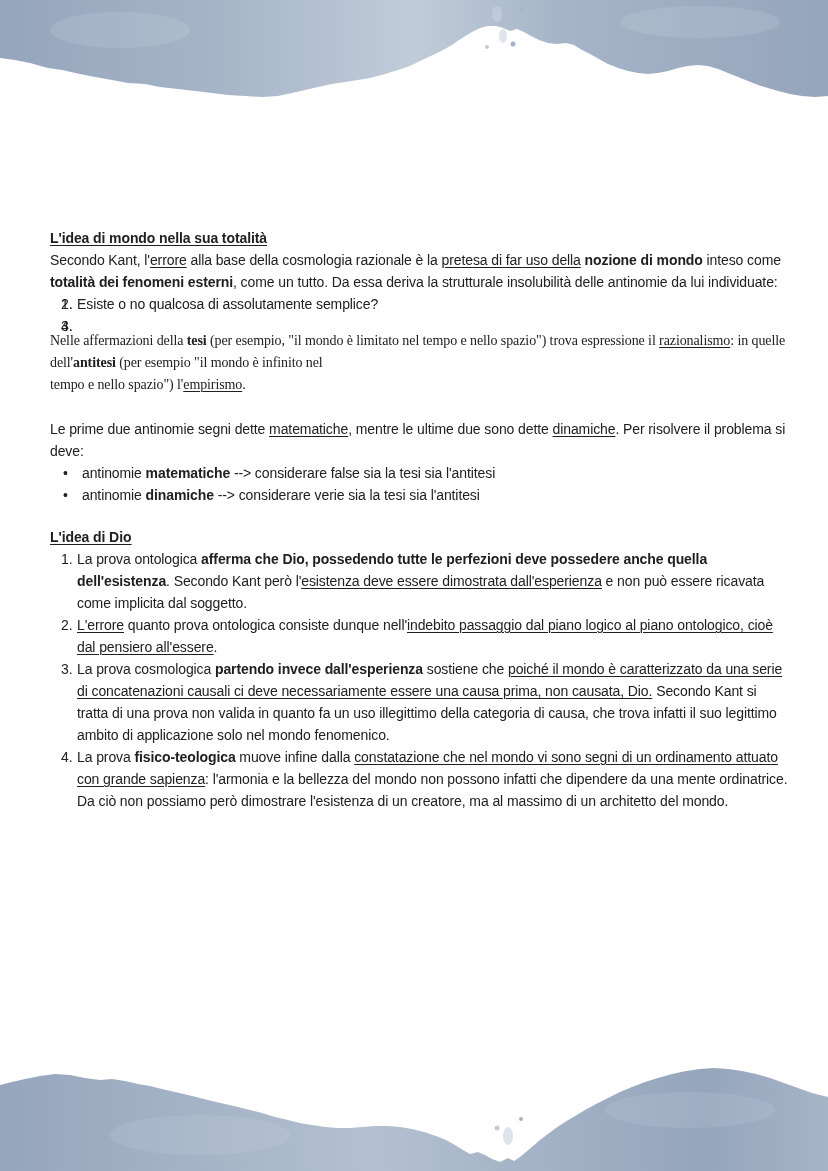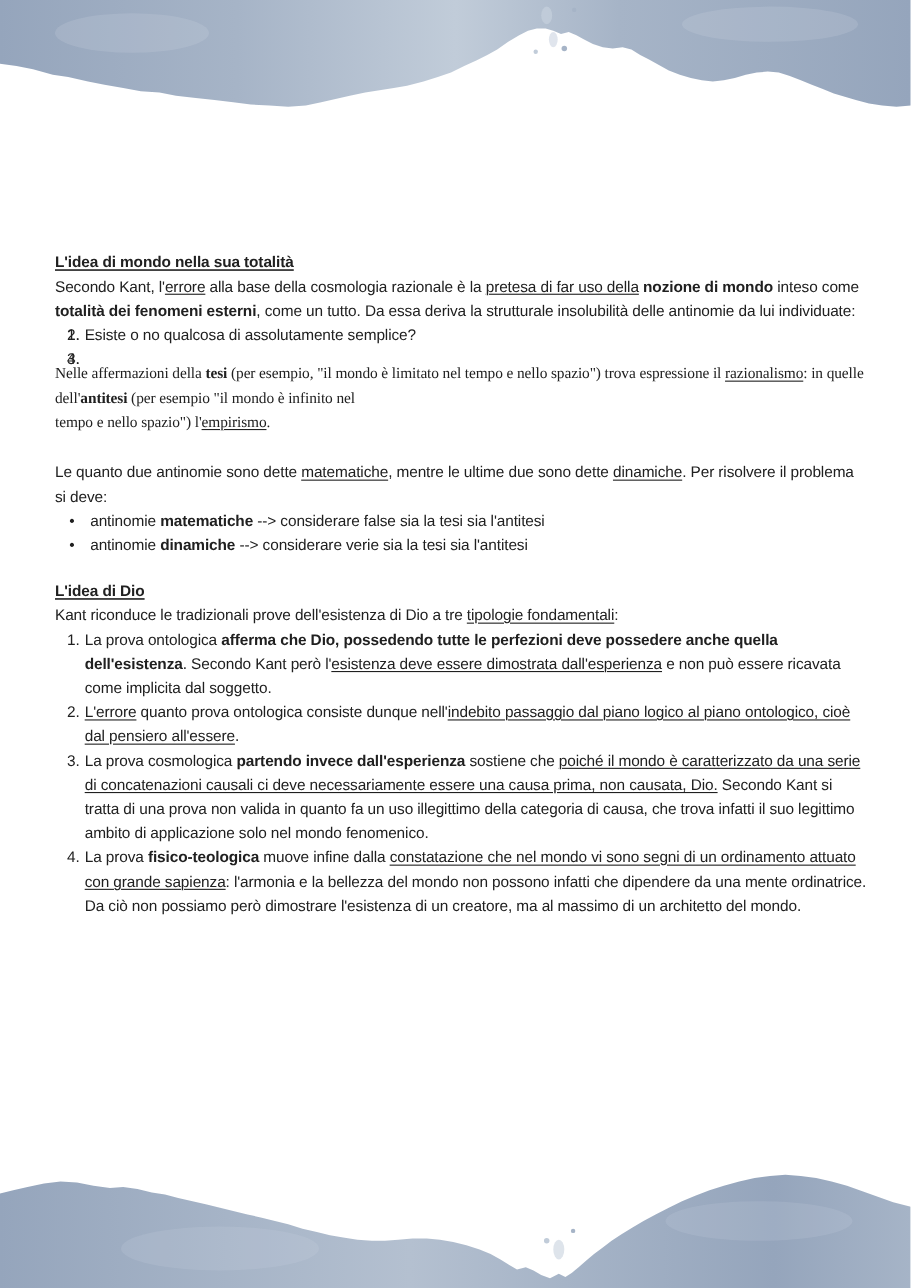--- a/index.html
+++ b/index.html
@@ -73,27 +73,26 @@
   <main class="content">
       <div class="b-heading"><span class="rb ru">L'idea di mondo nella sua totalità</span></div>
       <p class="b-para"><span class="">Secondo Kant, l'</span><span class="ru">errore</span><span class=""> alla base della cosmologia razionale è la </span><span class="ru">pretesa di far uso della</span><span class=""> </span><span class="rb ">nozione di mondo</span><span class=""> inteso come </span><span class="rb ">totalità dei fenomeni esterni</span><span class="">, come un tutto. Da essa deriva la strutturale insolubilità delle antinomie da lui individuate:</span></p>
       <div class="b-olist">
         <div class="li"><span class="marker">1.</span></div>
         <div class="li"><span class="marker">2.</span><span class="">Esiste o no qualcosa di assolutamente semplice?</span></div>
         <div class="li"><span class="marker">3.</span></div>
         <div class="li"><span class="marker">4.</span></div>
       </div>
       <p class="b-para"><span class="">Nelle affermazioni della </span><span class="rb ">tesi</span><span class=""> (per esempio, "il mondo è limitato nel tempo e nello spazio") trova espressione il </span><span class="ru">razionalismo</span><span class="">: in quelle dell'</span><span class="rb ">antitesi</span><span class=""> (per esempio "il mondo è infinito nel</span><br><span class="">tempo e nello spazio") l'</span><span class="ru">empirismo</span><span class="">.</span></p>
-      <p class="b-para"><span class="">Le quanto due antinomie sono dette </span><span class="ru">matematiche</span><span class="">, mentre le ultime due sono dette </span><span class="ru">dinamiche</span><span class="">. Per risolvere il problema si deve:</span></p>
+      <p class="b-para"><span class="">Le prime due antinomie segni dette </span><span class="ru">matematiche</span><span class="">, mentre le ultime due sono dette </span><span class="ru">dinamiche</span><span class="">. Per risolvere il problema si deve:</span></p>
       <div class="b-ulist">
         <div class="li bullet"><span class="marker">•</span><span class="">antinomie </span><span class="rb ">matematiche</span><span class=""> --&gt; considerare false sia la tesi sia l'antitesi</span></div>
         <div class="li bullet"><span class="marker">•</span><span class="">antinomie </span><span class="rb ">dinamiche</span><span class=""> --&gt; considerare verie sia la tesi sia l'antitesi</span></div>
       </div>
       <div class="b-heading"><span class="rb ru">L'idea di Dio</span></div>
-      <p class="b-para"><span class="">Kant riconduce le tradizionali prove dell'esistenza di Dio a tre </span><span class="ru">tipologie fondamentali</span><span class="">:</span></p>
       <div class="b-olist">
         <div class="li"><span class="marker">1.</span><span class="">La prova ontologica </span><span class="rb ">afferma che Dio, possedendo tutte le perfezioni deve possedere anche quella dell'esistenza</span><span class="">. Secondo Kant però l'</span><span class="ru">esistenza deve essere dimostrata dall'esperienza</span><span class=""> e non può essere ricavata come implicita dal soggetto.</span></div>
         <div class="li"><span class="marker">2.</span><span class="ru">L'errore</span><span class=""> quanto prova ontologica consiste dunque nell'</span><span class="ru">indebito passaggio dal piano logico al piano ontologico, cioè dal pensiero all'essere</span><span class="">.</span></div>
         <div class="li"><span class="marker">3.</span><span class="">La prova cosmologica </span><span class="rb ">partendo invece dall'esperienza</span><span class=""> sostiene che </span><span class="ru">poiché il mondo è caratterizzato da una serie di concatenazioni causali ci deve necessariamente essere una causa prima, non causata, Dio.</span><span class=""> Secondo Kant si tratta di una prova non valida in quanto fa un uso illegittimo della categoria di causa, che trova infatti il suo legittimo ambito di applicazione solo nel mondo fenomenico.</span></div>
         <div class="li"><span class="marker">4.</span><span class="">La prova </span><span class="rb ">fisico-teologica</span><span class=""> muove infine dalla </span><span class="ru">constatazione che nel mondo vi sono segni di un ordinamento attuato con grande sapienza</span><span class="">: l'armonia e la bellezza del mondo non possono infatti che dipendere da una mente ordinatrice. Da ciò non possiamo però dimostrare l'esistenza di un creatore, ma al massimo di un architetto del mondo.</span></div>
       </div>
     </main>
 
   <svg class="wash bottom" width="828" height="131" viewBox="0 0 828 131" aria-hidden="true">
     <defs>

